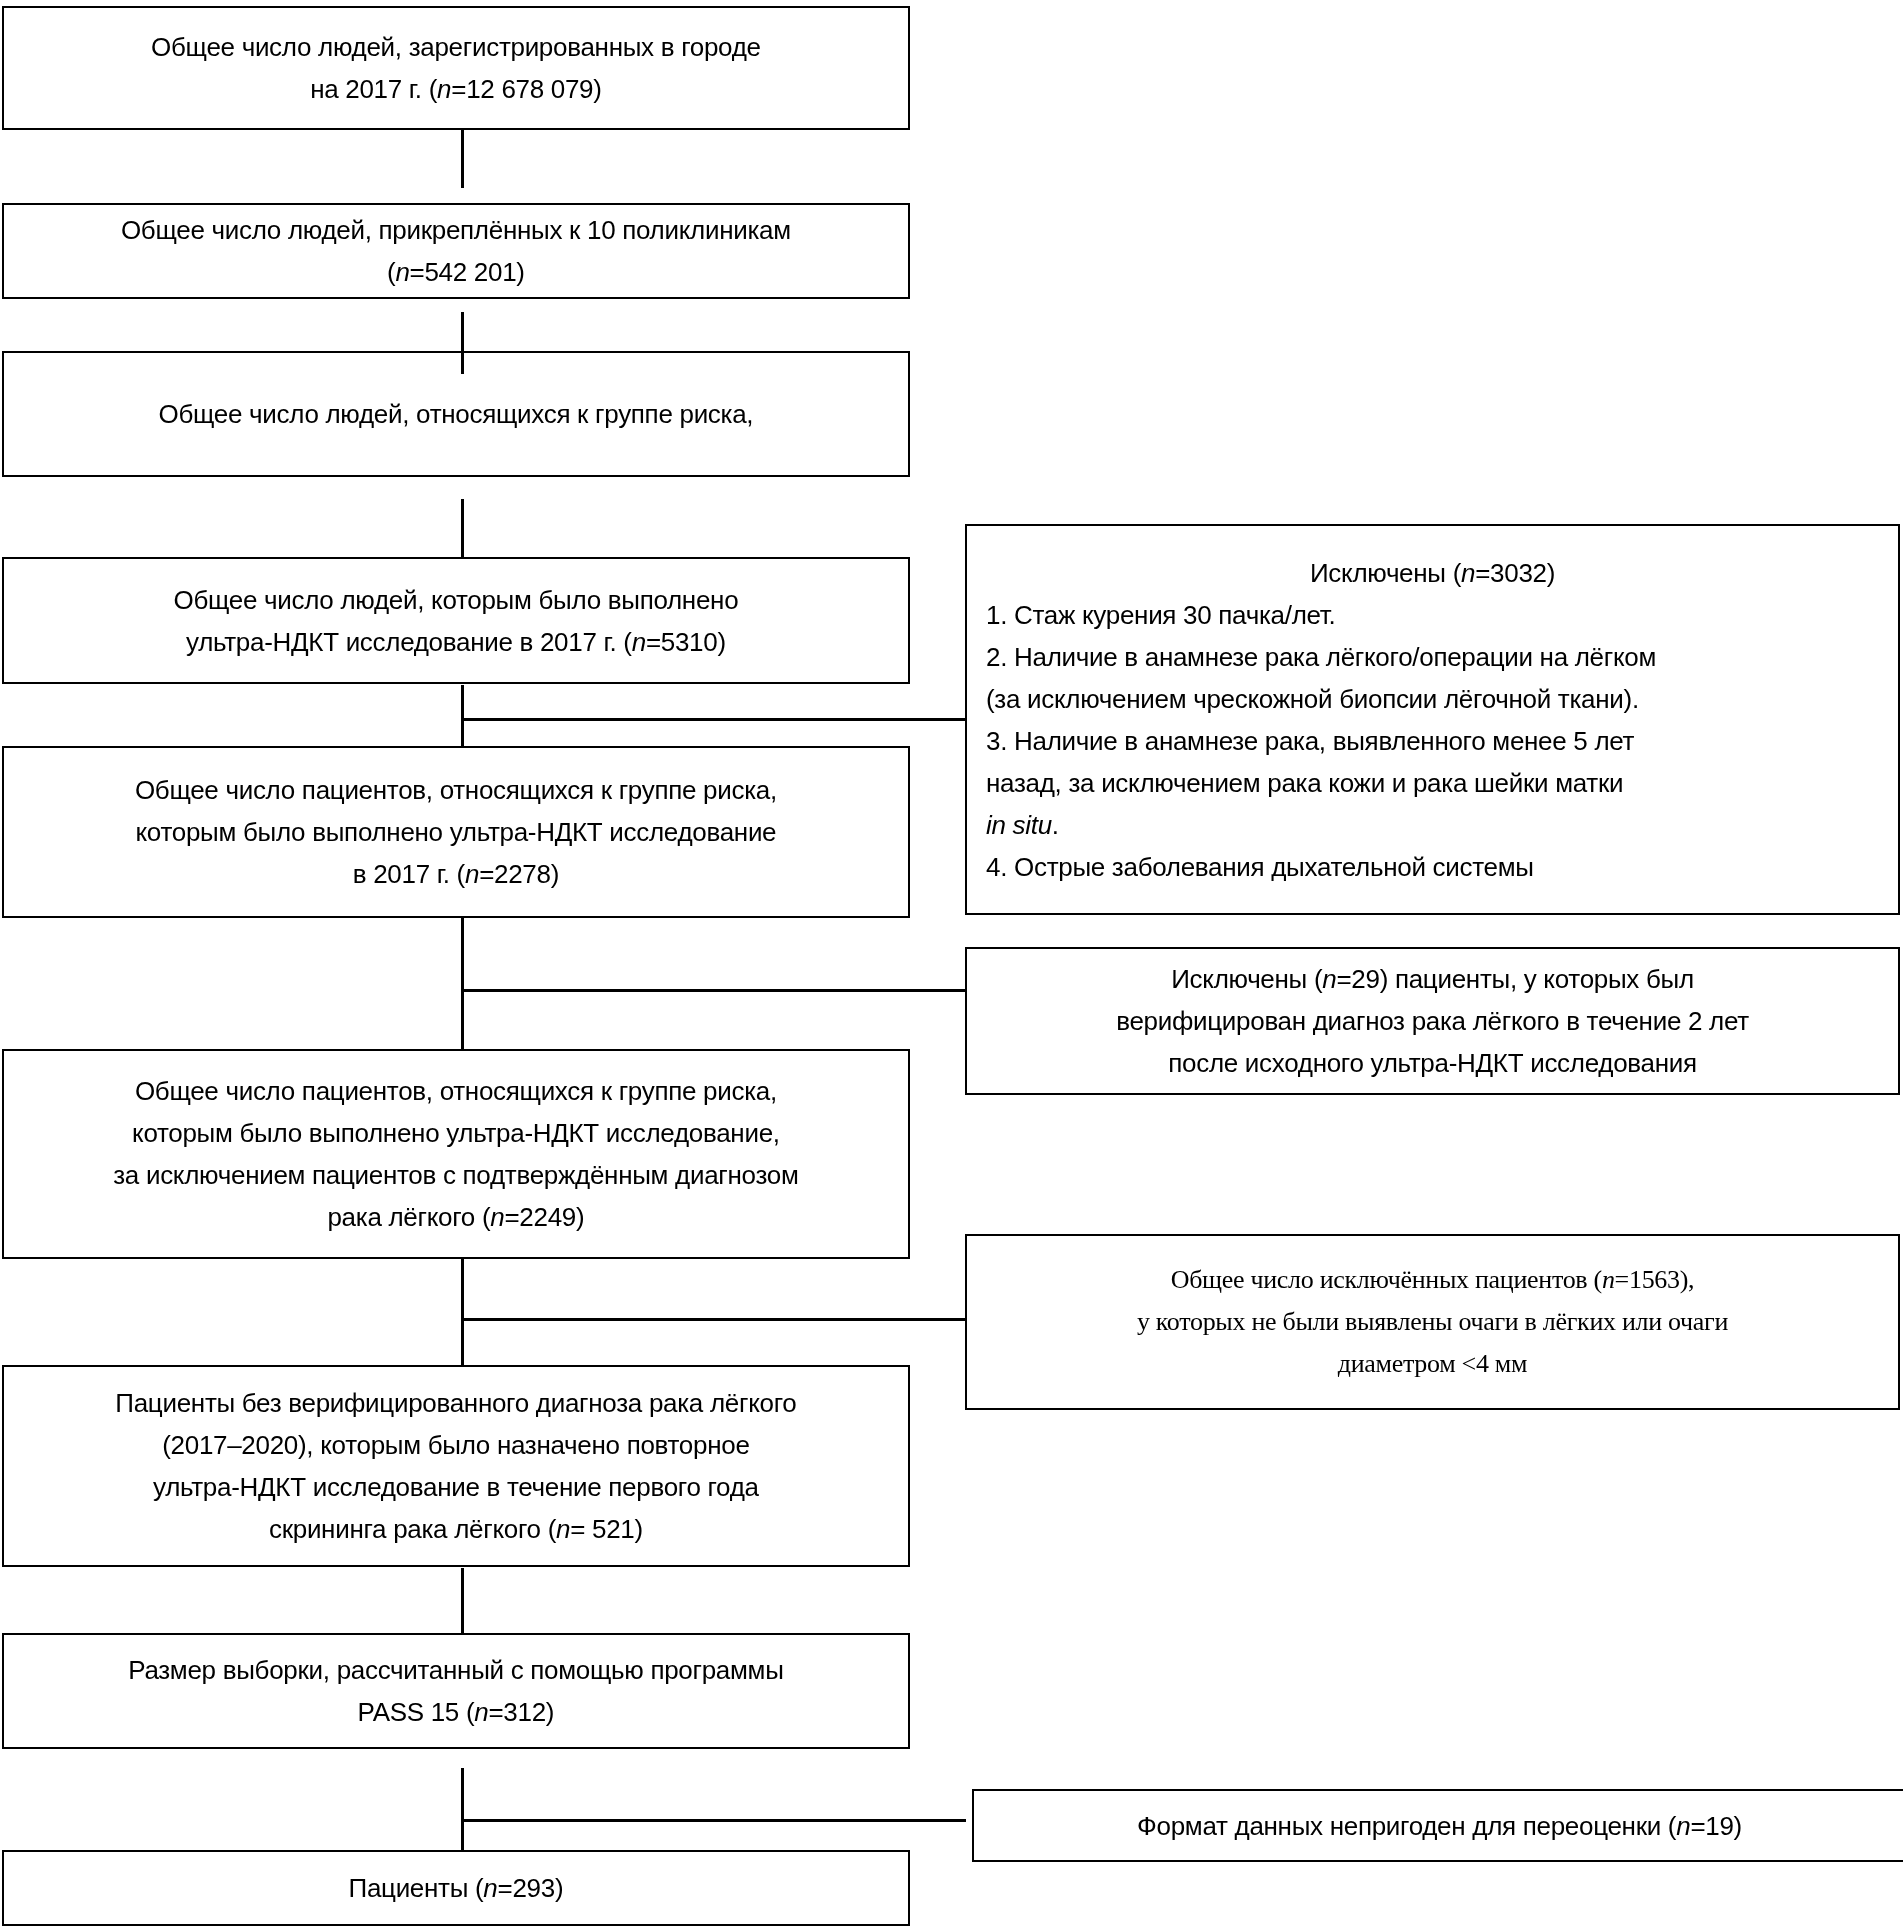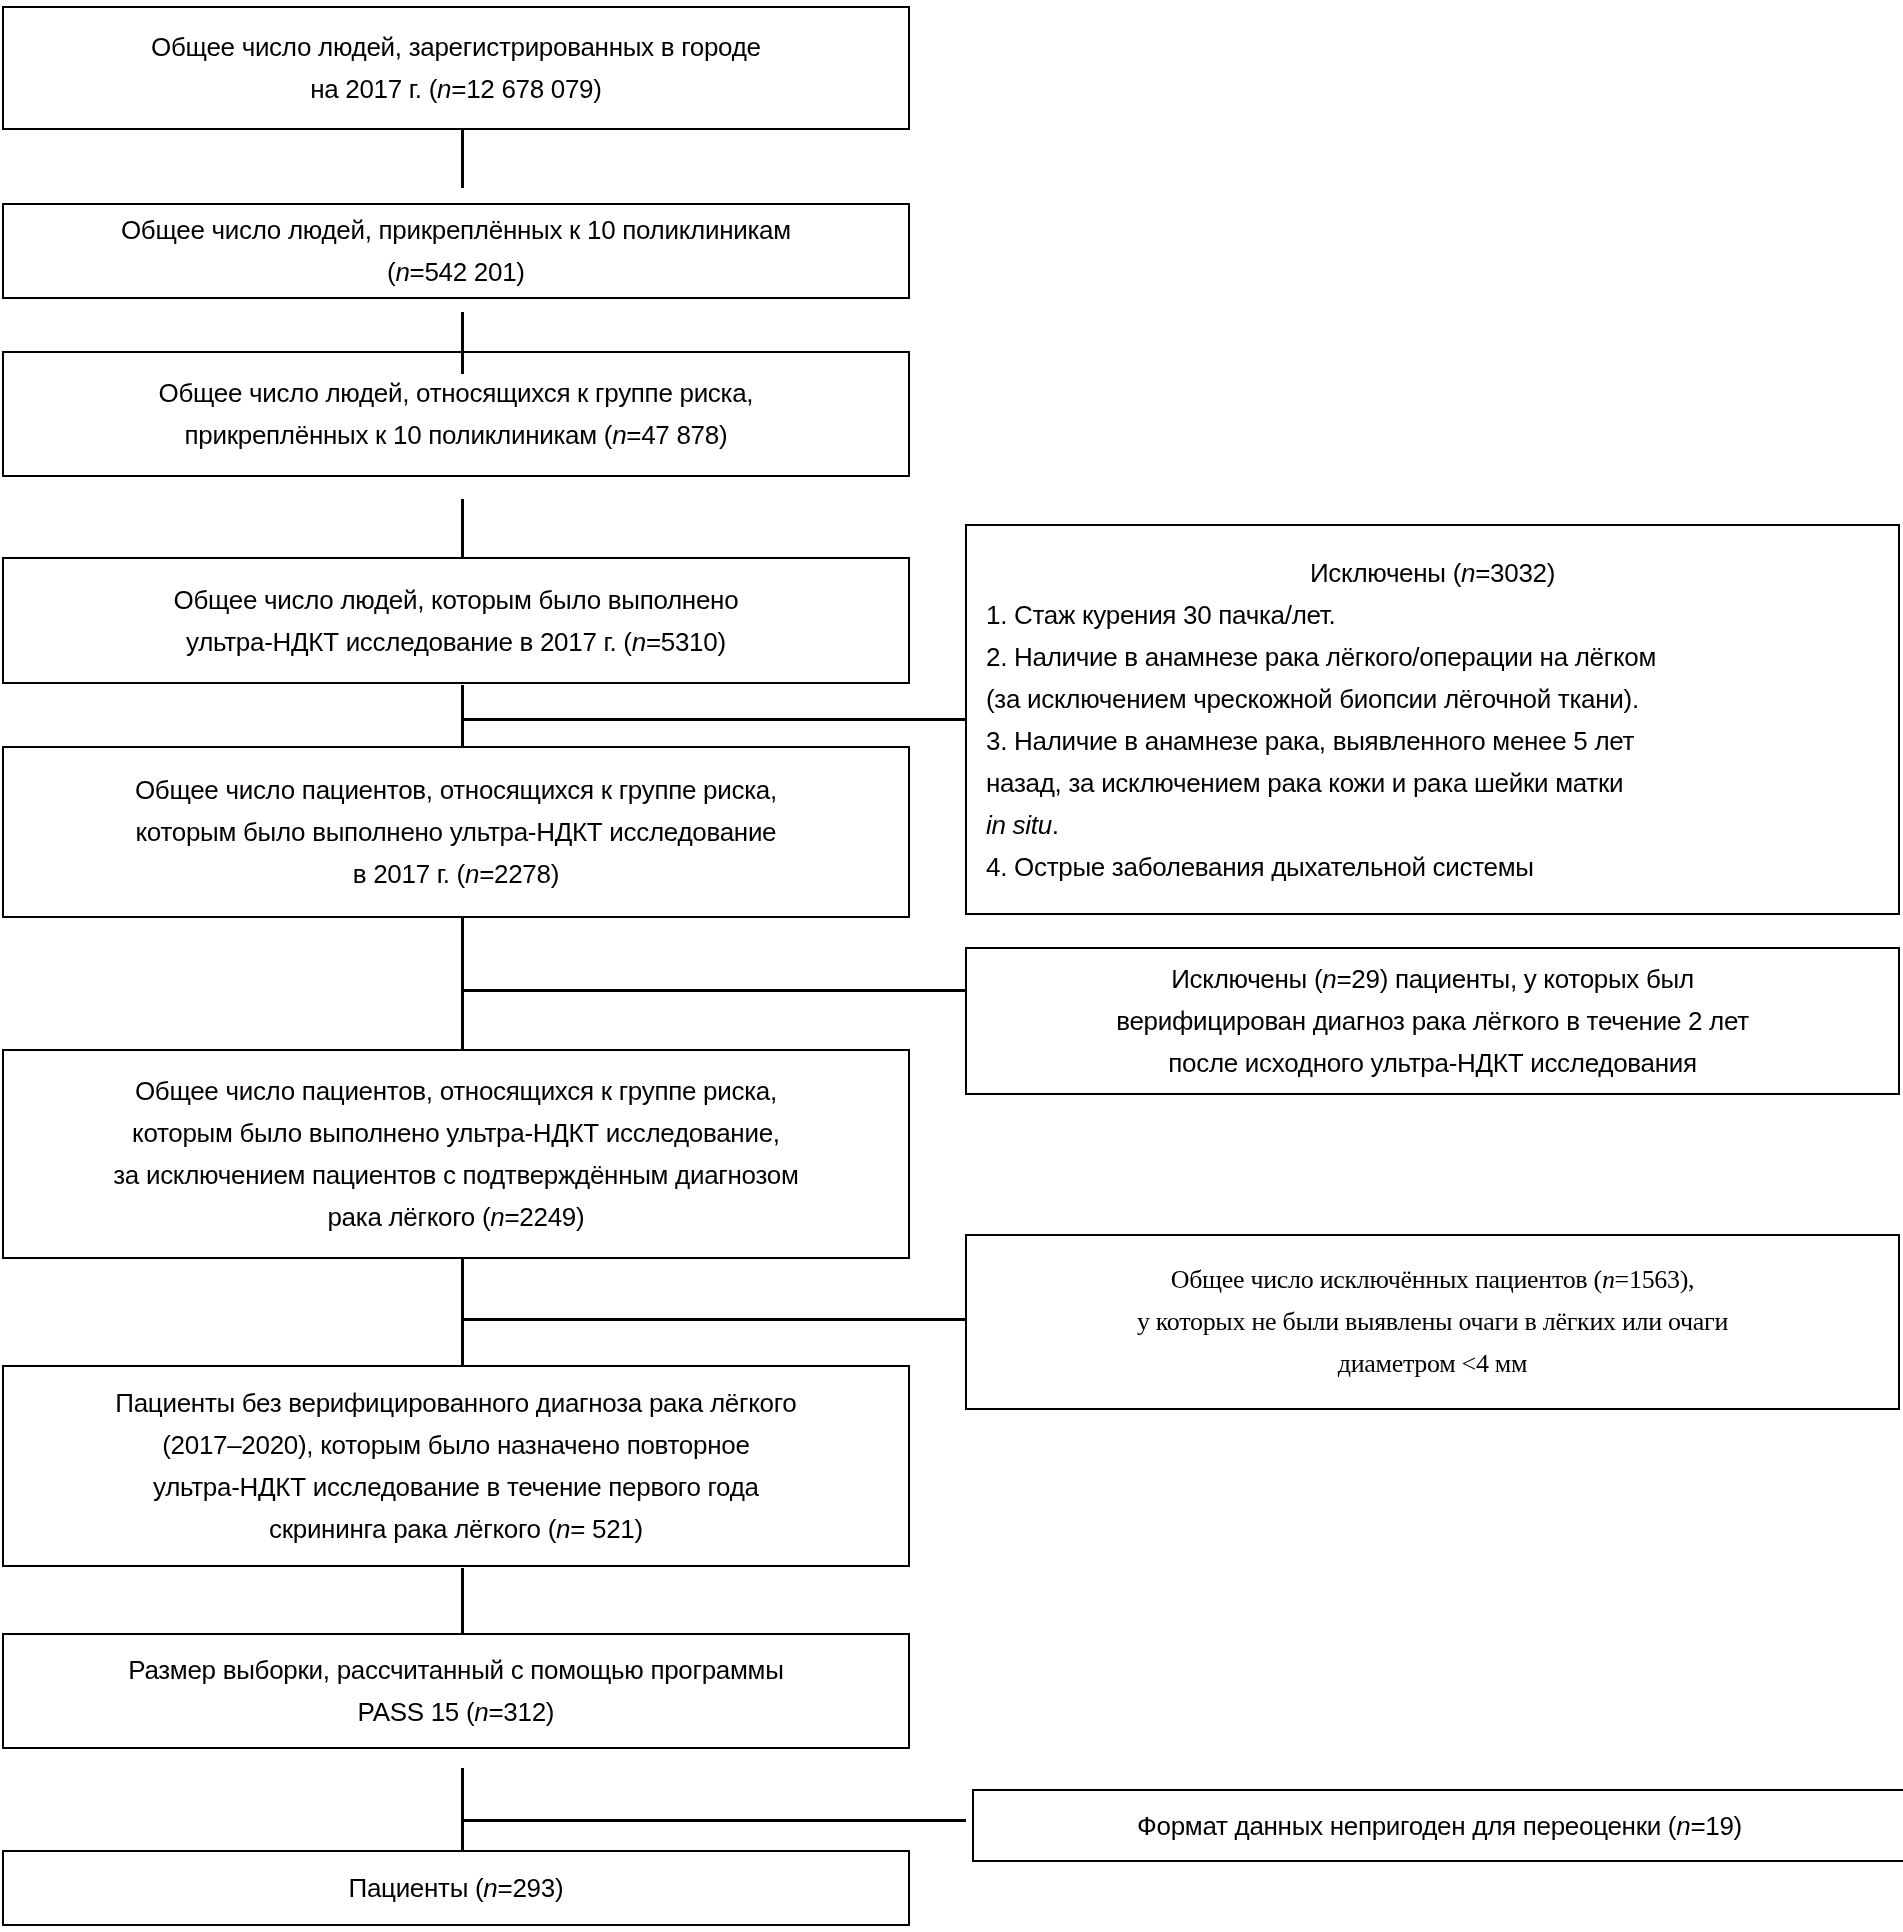--- a/index.html
+++ b/index.html
@@ -78,21 +78,20 @@
   <div id="box-b1" class="flow-box col-left">
       <div class="line">Общее число людей, зарегистрированных в городе</div>
       <div class="line">на 2017 г. (<i>n</i>=12 678 079)</div>
     </div>
   <div id="box-b2" class="flow-box col-left">
       <div class="line">Общее число людей, прикреплённых к 10 поликлиникам</div>
       <div class="line">(<i>n</i>=542 201)</div>
     </div>
   <div id="box-b3" class="flow-box col-left">
       <div class="line">Общее число людей, относящихся к группе риска,</div>
-      <div class="line">прикреплённых к 10 поликлиникам (<i>n</i>=47 878)</div>
     </div>
   <div id="box-b4" class="flow-box col-left">
       <div class="line">Общее число людей, которым было выполнено</div>
       <div class="line">ультра-НДКТ исследование в 2017 г. (<i>n</i>=5310)</div>
     </div>
   <div id="box-b5" class="flow-box col-left">
       <div class="line">Общее число пациентов, относящихся к группе риска,</div>
       <div class="line">которым было выполнено ультра-НДКТ исследование</div>
       <div class="line">в 2017 г. (<i>n</i>=2278)</div>
     </div>

